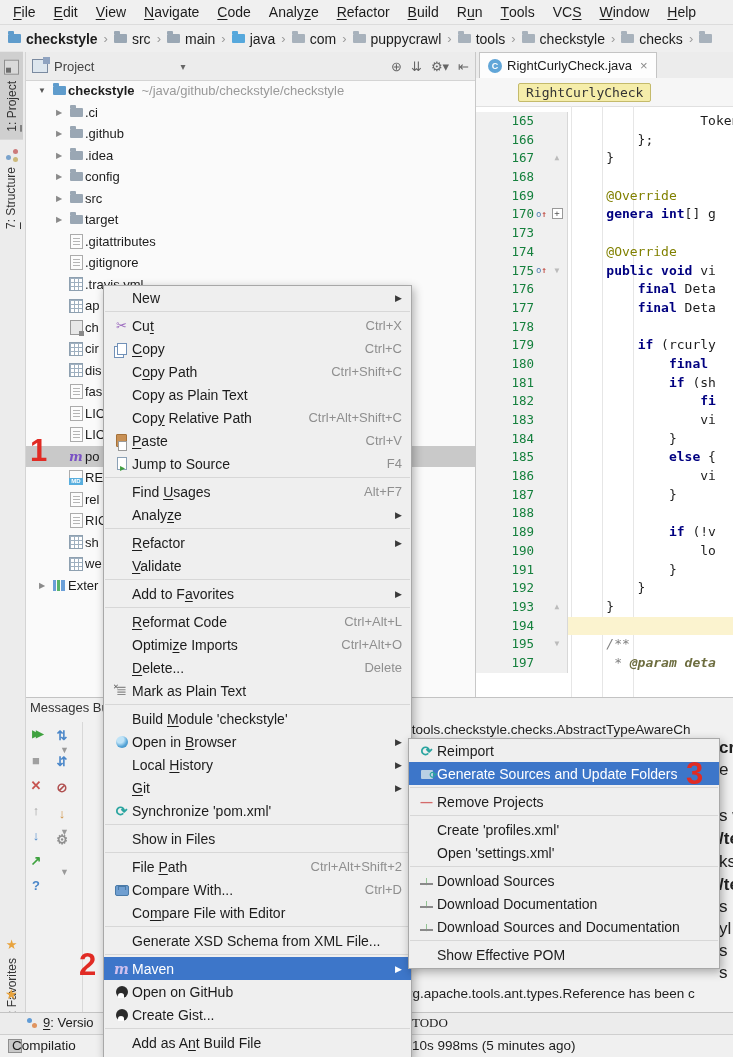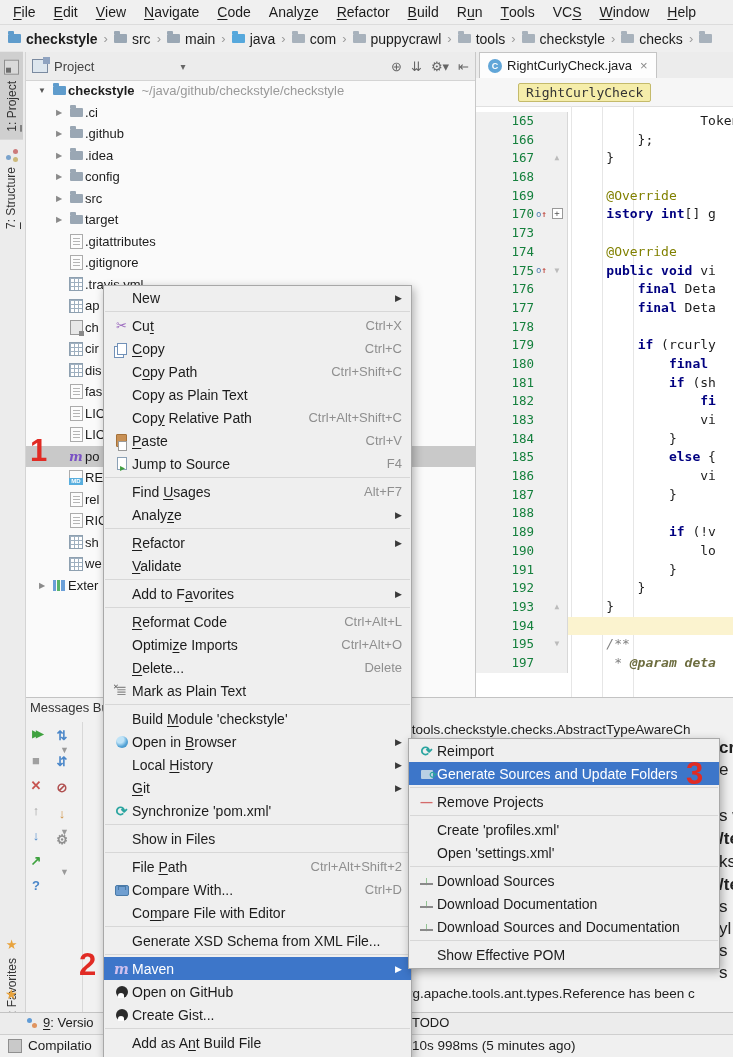--- a/index.html
+++ b/index.html
@@ -102,25 +102,25 @@
   .msg-exp{position:absolute;left:60px;color:#9a9a9a;font-size:9px;}
   .msg-text{position:absolute;font-size:13.5px;color:#222;white-space:nowrap;}
   .frag{position:absolute;left:694px;font-size:17px;color:#222;white-space:nowrap;}
   
   .toolbtn-row{position:absolute;left:0;top:1012px;right:0;height:21px;background:#ececec;
     border-top:1px solid #c3c3c3;font-size:13px;}
   .vc-btn{position:absolute;left:26px;top:2px;display:flex;align-items:center;gap:5px;}
   .icon-vc{display:inline-block;width:12px;height:12px;position:relative;}
   .icon-vc::before{content:"";position:absolute;left:1px;top:1px;width:5px;height:5px;border-radius:50%;background:#5f9bd6;
     box-shadow:5px 5px 0 #e0945f;}
-  .todo-btn{position:absolute;left:412px;top:2px;}
+  .todo-btn{position:absolute;left:412px;top:2px;font-family:Liberation Serif, serif;}
   .statusbar{position:absolute;left:0;top:1034px;right:0;height:23px;background:#f0f0f0;
     border-top:1px solid #cfcfcf;font-size:13.5px;}
   .comp-ic{position:absolute;left:8px;top:4px;width:12px;height:12px;background:#c9c9c9;border:1px solid #8f8f8f;}
-  .comp-lbl{position:absolute;left:28px;top:3px;text-align:right;}
+  .comp-lbl{position:absolute;left:12px;top:3px;text-align:right;}
   .timing-lbl{position:absolute;left:412px;top:3px;}
   
   .menu{position:absolute;background:#efefef;border:1px solid #a8a8a8;box-shadow:2px 3px 9px rgba(0,0,0,.3);
     font-size:14px;overflow:hidden;}
   .ctx{left:103px;top:285px;width:307px;height:772px;z-index:50;}
   .sub{left:408px;top:738px;width:310px;z-index:60;padding-bottom:2px;}
   .item{display:flex;align-items:center;height:23px;padding:0 9px 0 7px;position:relative;}
   .item .mi{width:21px;flex:0 0 21px;display:flex;justify-content:center;align-items:center;position:relative;font-size:13px;}
   .item .sc{margin-left:auto;color:#8f8f8f;font-size:13px;}
   .item .sub-arrow{margin-left:auto;color:#3a3a3a;font-size:9px;}
@@ -486,21 +486,21 @@
             <span class="gf"></span>
           </span>
           <span class="src"><span class="t">    </span><span class="a">@Override</span></span>
         </div>
         <div class="cl">
           <span class="gut">
             <span class="ln">170</span>
             <span class="gi"><span class="ov-o">o</span><span class="ov-a">↑</span></span>
             <span class="gf"><span class="fplus">+</span></span>
           </span>
-          <span class="src"><span class="t">    </span><span class="k">istory int</span><span class="t">[] g</span></span>
+          <span class="src"><span class="t">    </span><span class="k">genera int</span><span class="t">[] g</span></span>
         </div>
         <div class="cl">
           <span class="gut">
             <span class="ln">173</span>
             <span class="gi"></span>
             <span class="gf"></span>
           </span>
           <span class="src"></span>
         </div>
         <div class="cl">

